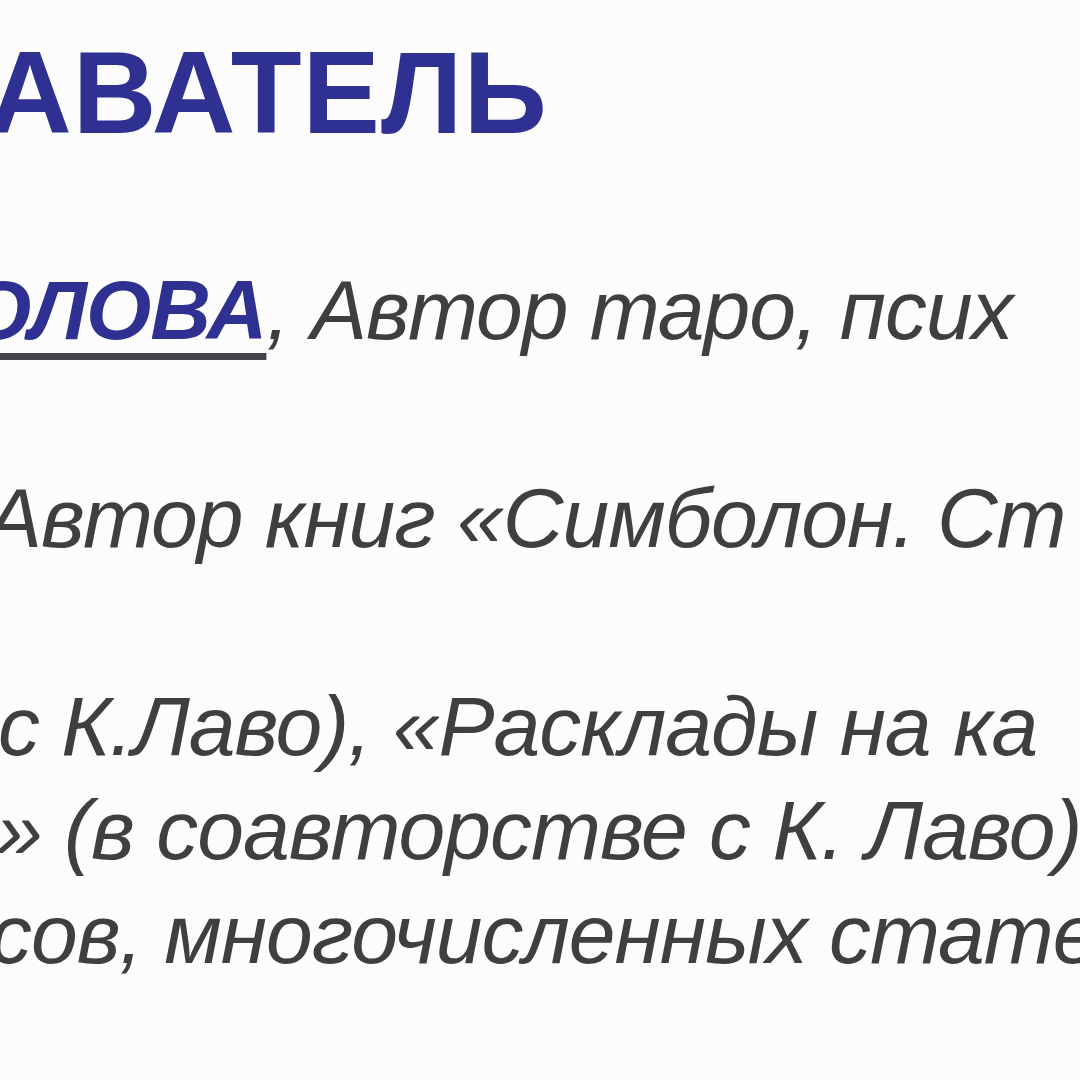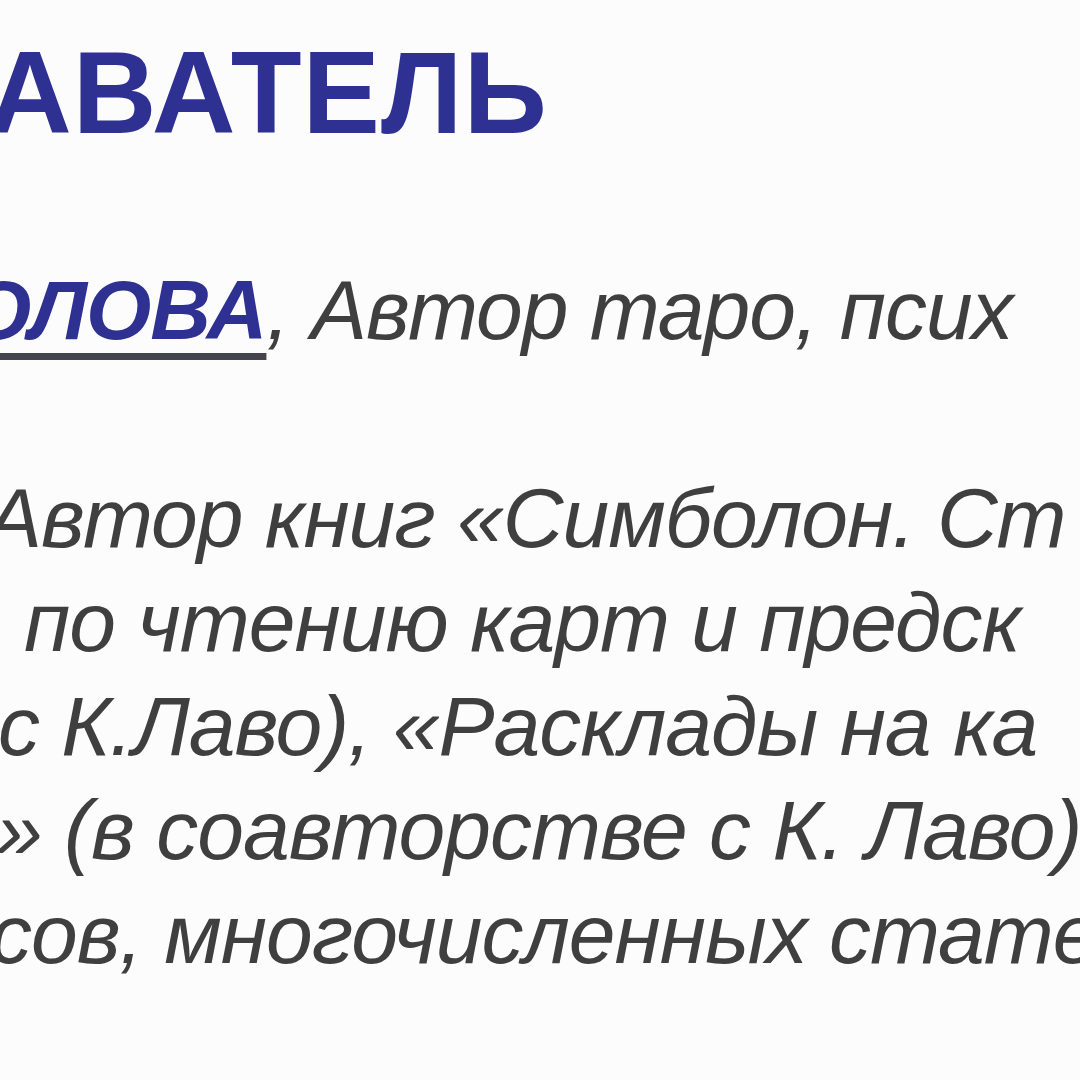--- a/index.html
+++ b/index.html
@@ -62,21 +62,20 @@
 
   <h1 class="heading">АВАТЕЛЬ</h1>
 
   <p class="bio-line line-1">
     <span class="name-link">ОЛОВА</span><span>, Автор таро, псих</span>
   </p>
 
 
   <p class="bio-line line-3">Автор книг «Симболон. Ст</p>
 
-  <p class="bio-line line-4">по чтению карт и предск</p>
 
   <p class="bio-line line-5">с К.Лаво), «Расклады на ка</p>
 
   <p class="bio-line line-6">» (в соавторстве с К. Лаво)</p>
 
   <p class="bio-line line-7">сов, многочисленных стате</p>
 
 </div>
 
 </body></html>

